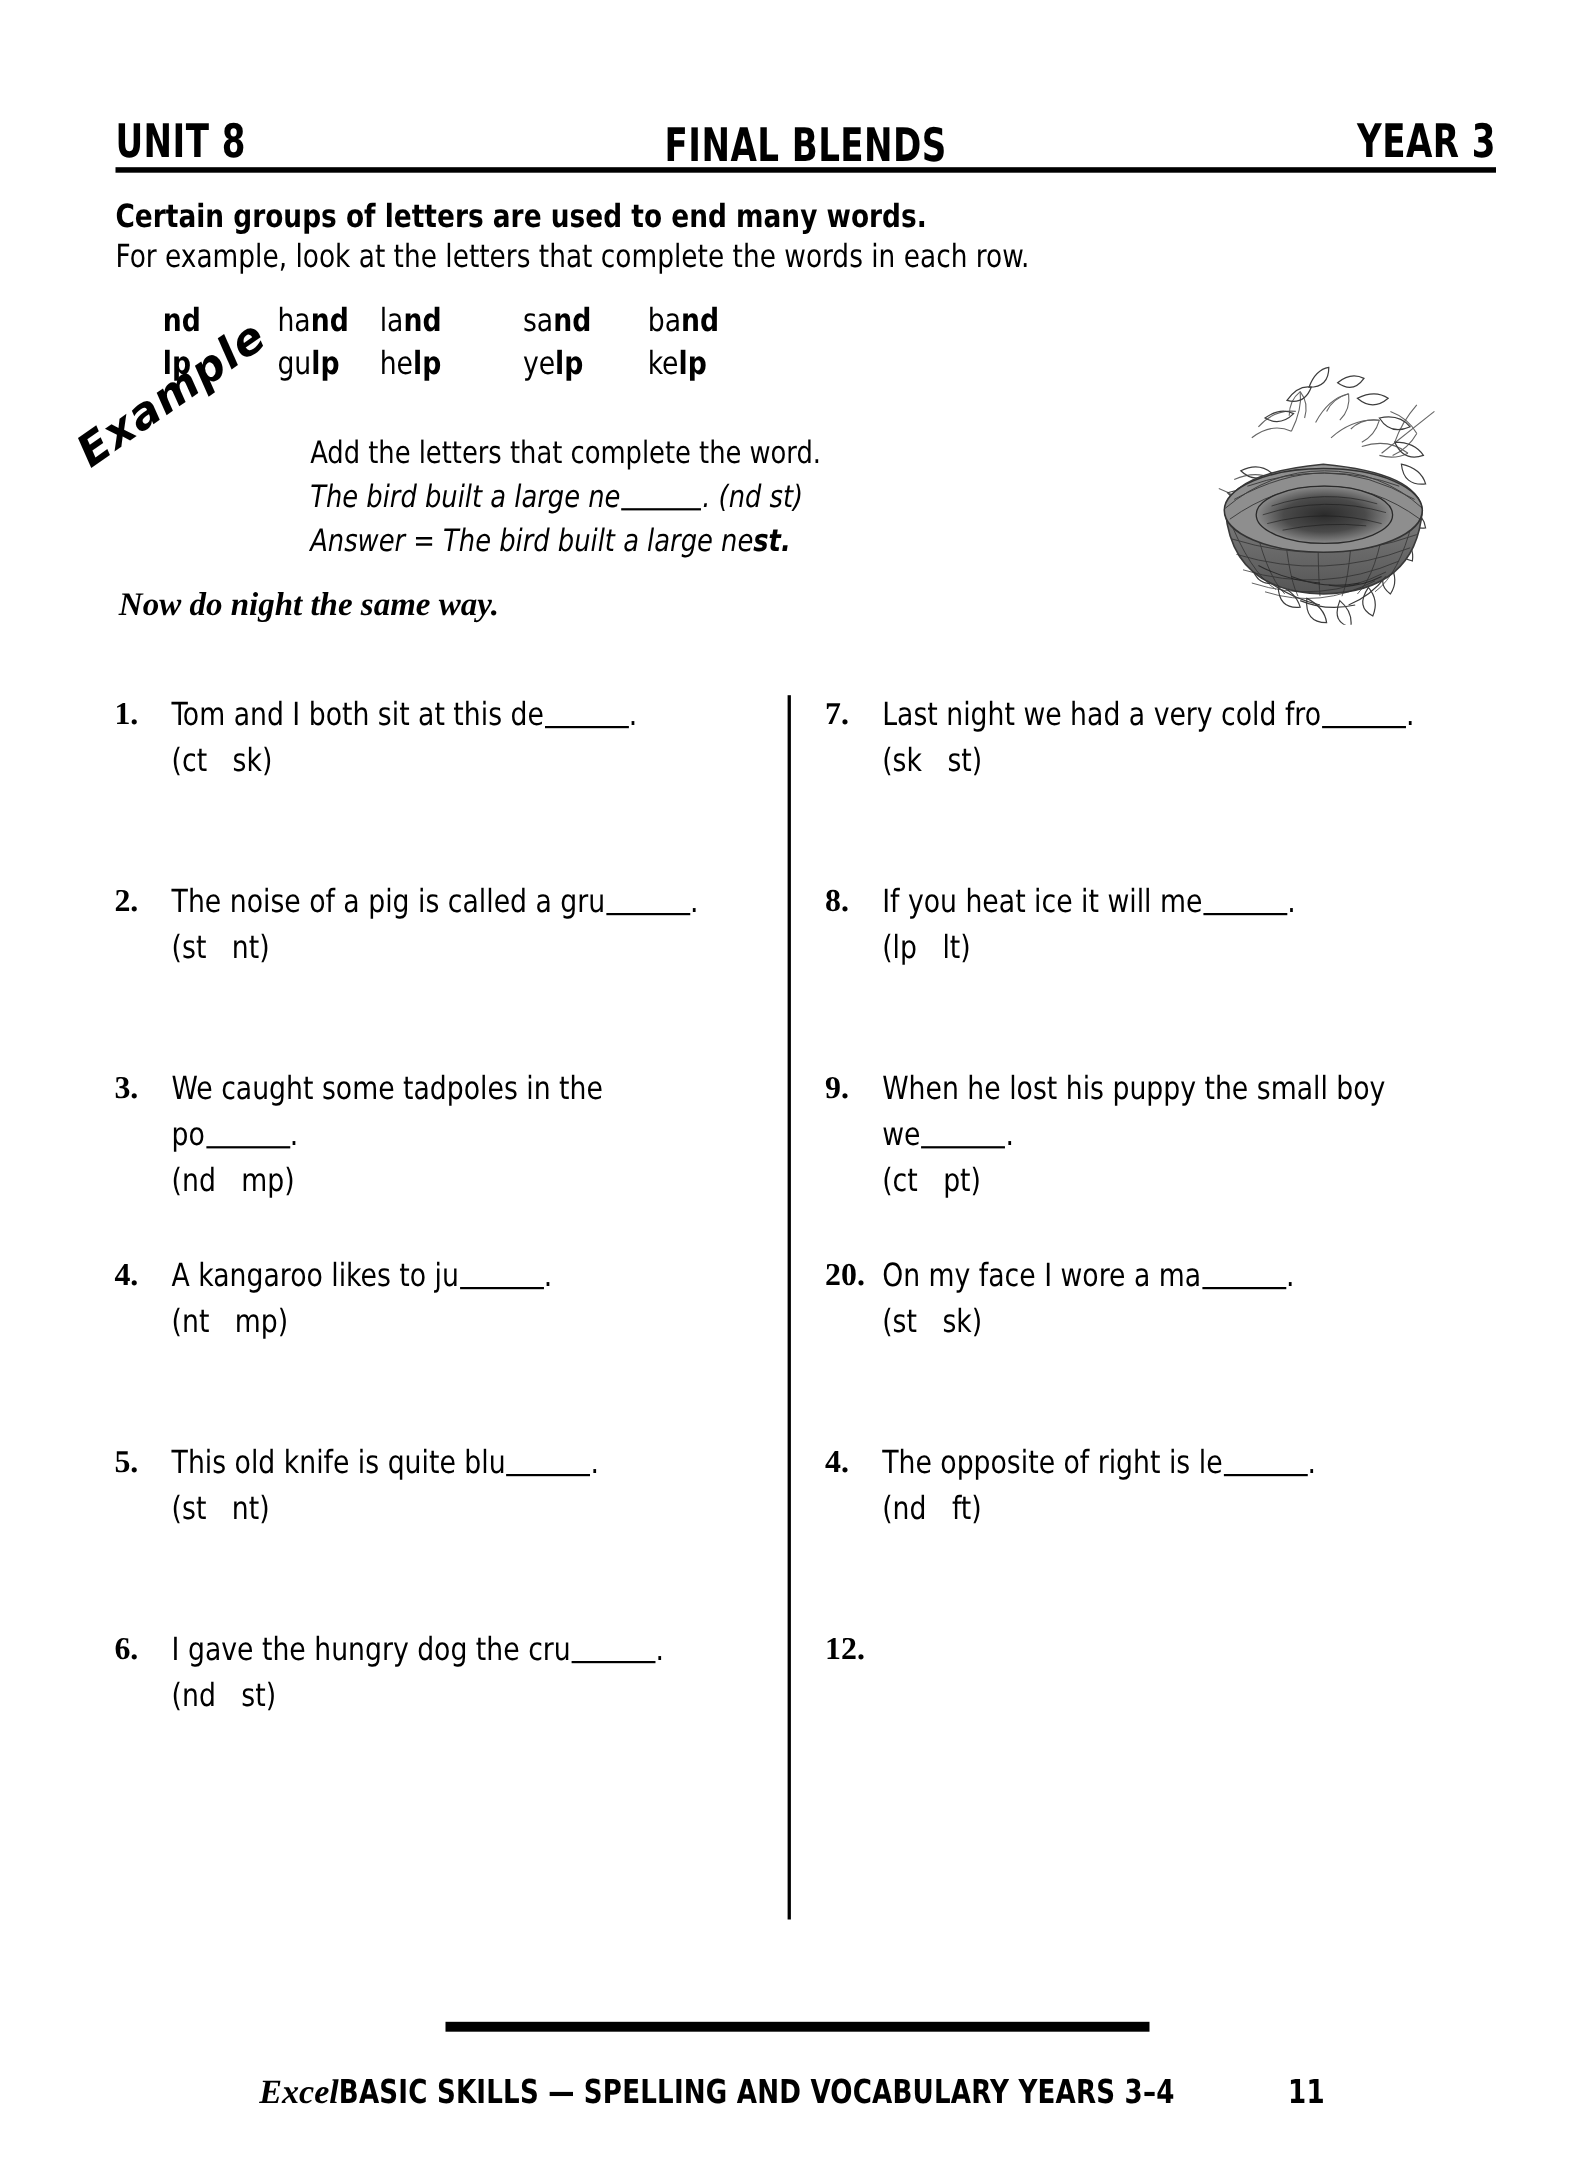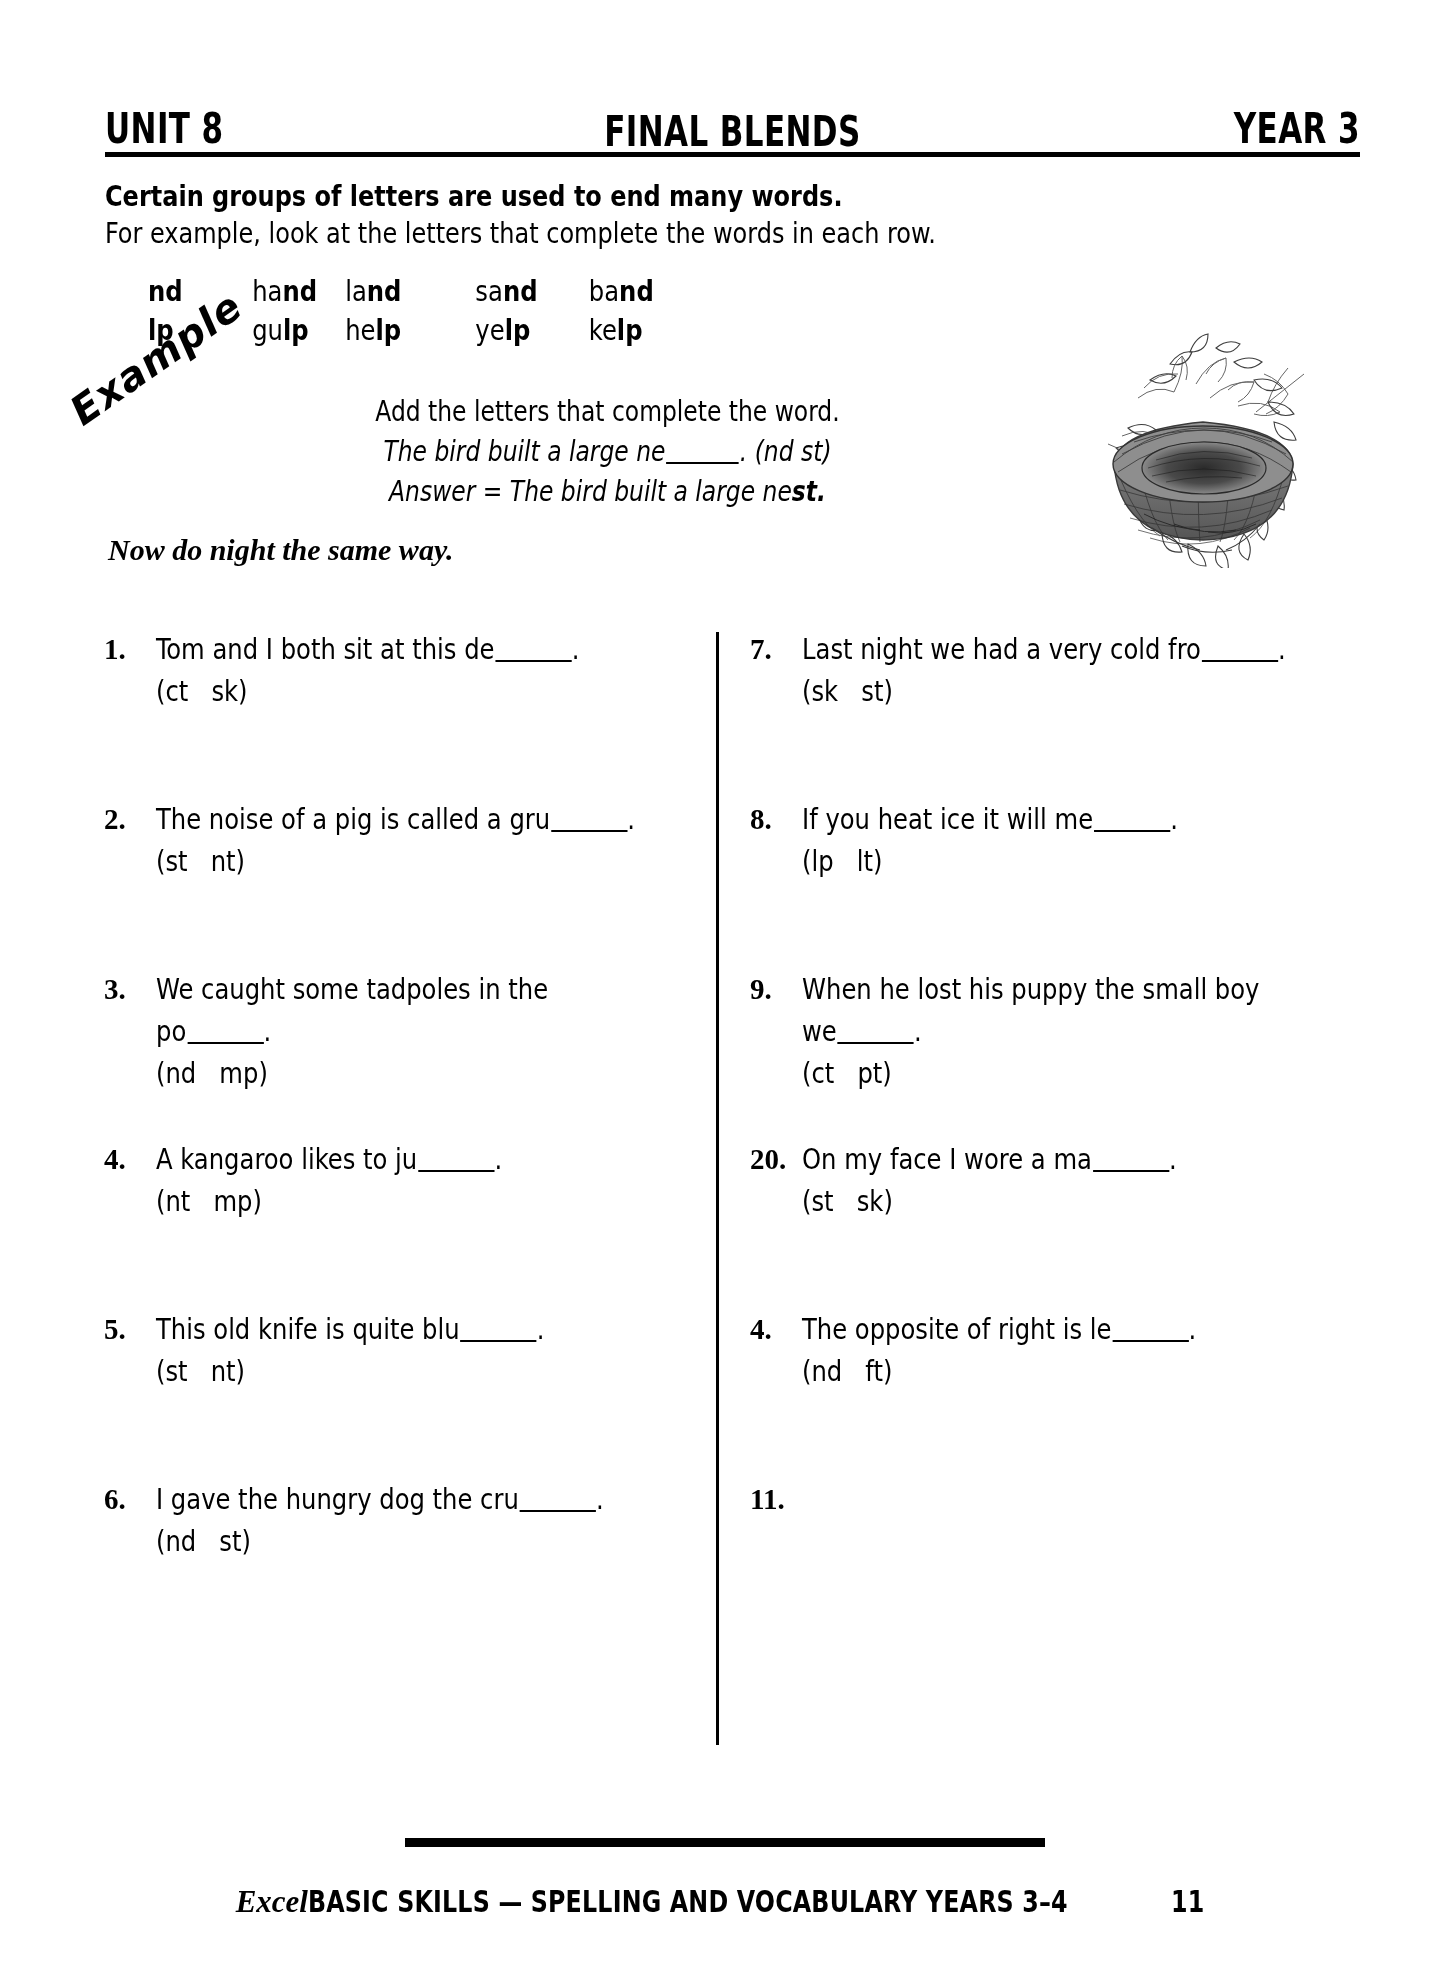--- a/index.html
+++ b/index.html
@@ -134,21 +134,20 @@
     transform: rotate(-35deg);
     transform-origin: left bottom;
     letter-spacing: 1px;
     white-space: nowrap;
   }
   .example-body {
     position: absolute;
     left: 282px;
     top: 392px;
     width: 700px;
-    text-align: center;
   }
   .ex-line {
     font-family: "Liberation Sans Narrow", "DejaVu Sans Condensed", "Liberation Sans", sans-serif;
     font-size: 28px;
     line-height: 1.42;
     transform: scaleX(0.93);
     transform-origin: left center;
     white-space: nowrap;
   }
   .ex-line.it { font-style: italic; }
@@ -525,21 +524,21 @@
 
     <div class="q">
       <div class="q-num">4.</div>
       <div class="q-body">
         <div class="q-line"><span>The opposite of right is le</span><span class="blank"></span><span>.</span></div>
         <div class="q-hint">(nd   ft)</div>
       </div>
     </div>
 
     <div class="q">
-      <div class="q-num">11.</div>
+      <div class="q-num">12.</div>
     </div>
   </div>
 
   <div class="footer-rule"></div>
   <div class="footer-text">
     <span class="excel">Excel</span><span class="fmain"> BASIC SKILLS — SPELLING AND VOCABULARY YEARS 3–4</span><span class="fmain">   11</span>
   </div>
 
 </div>
 

